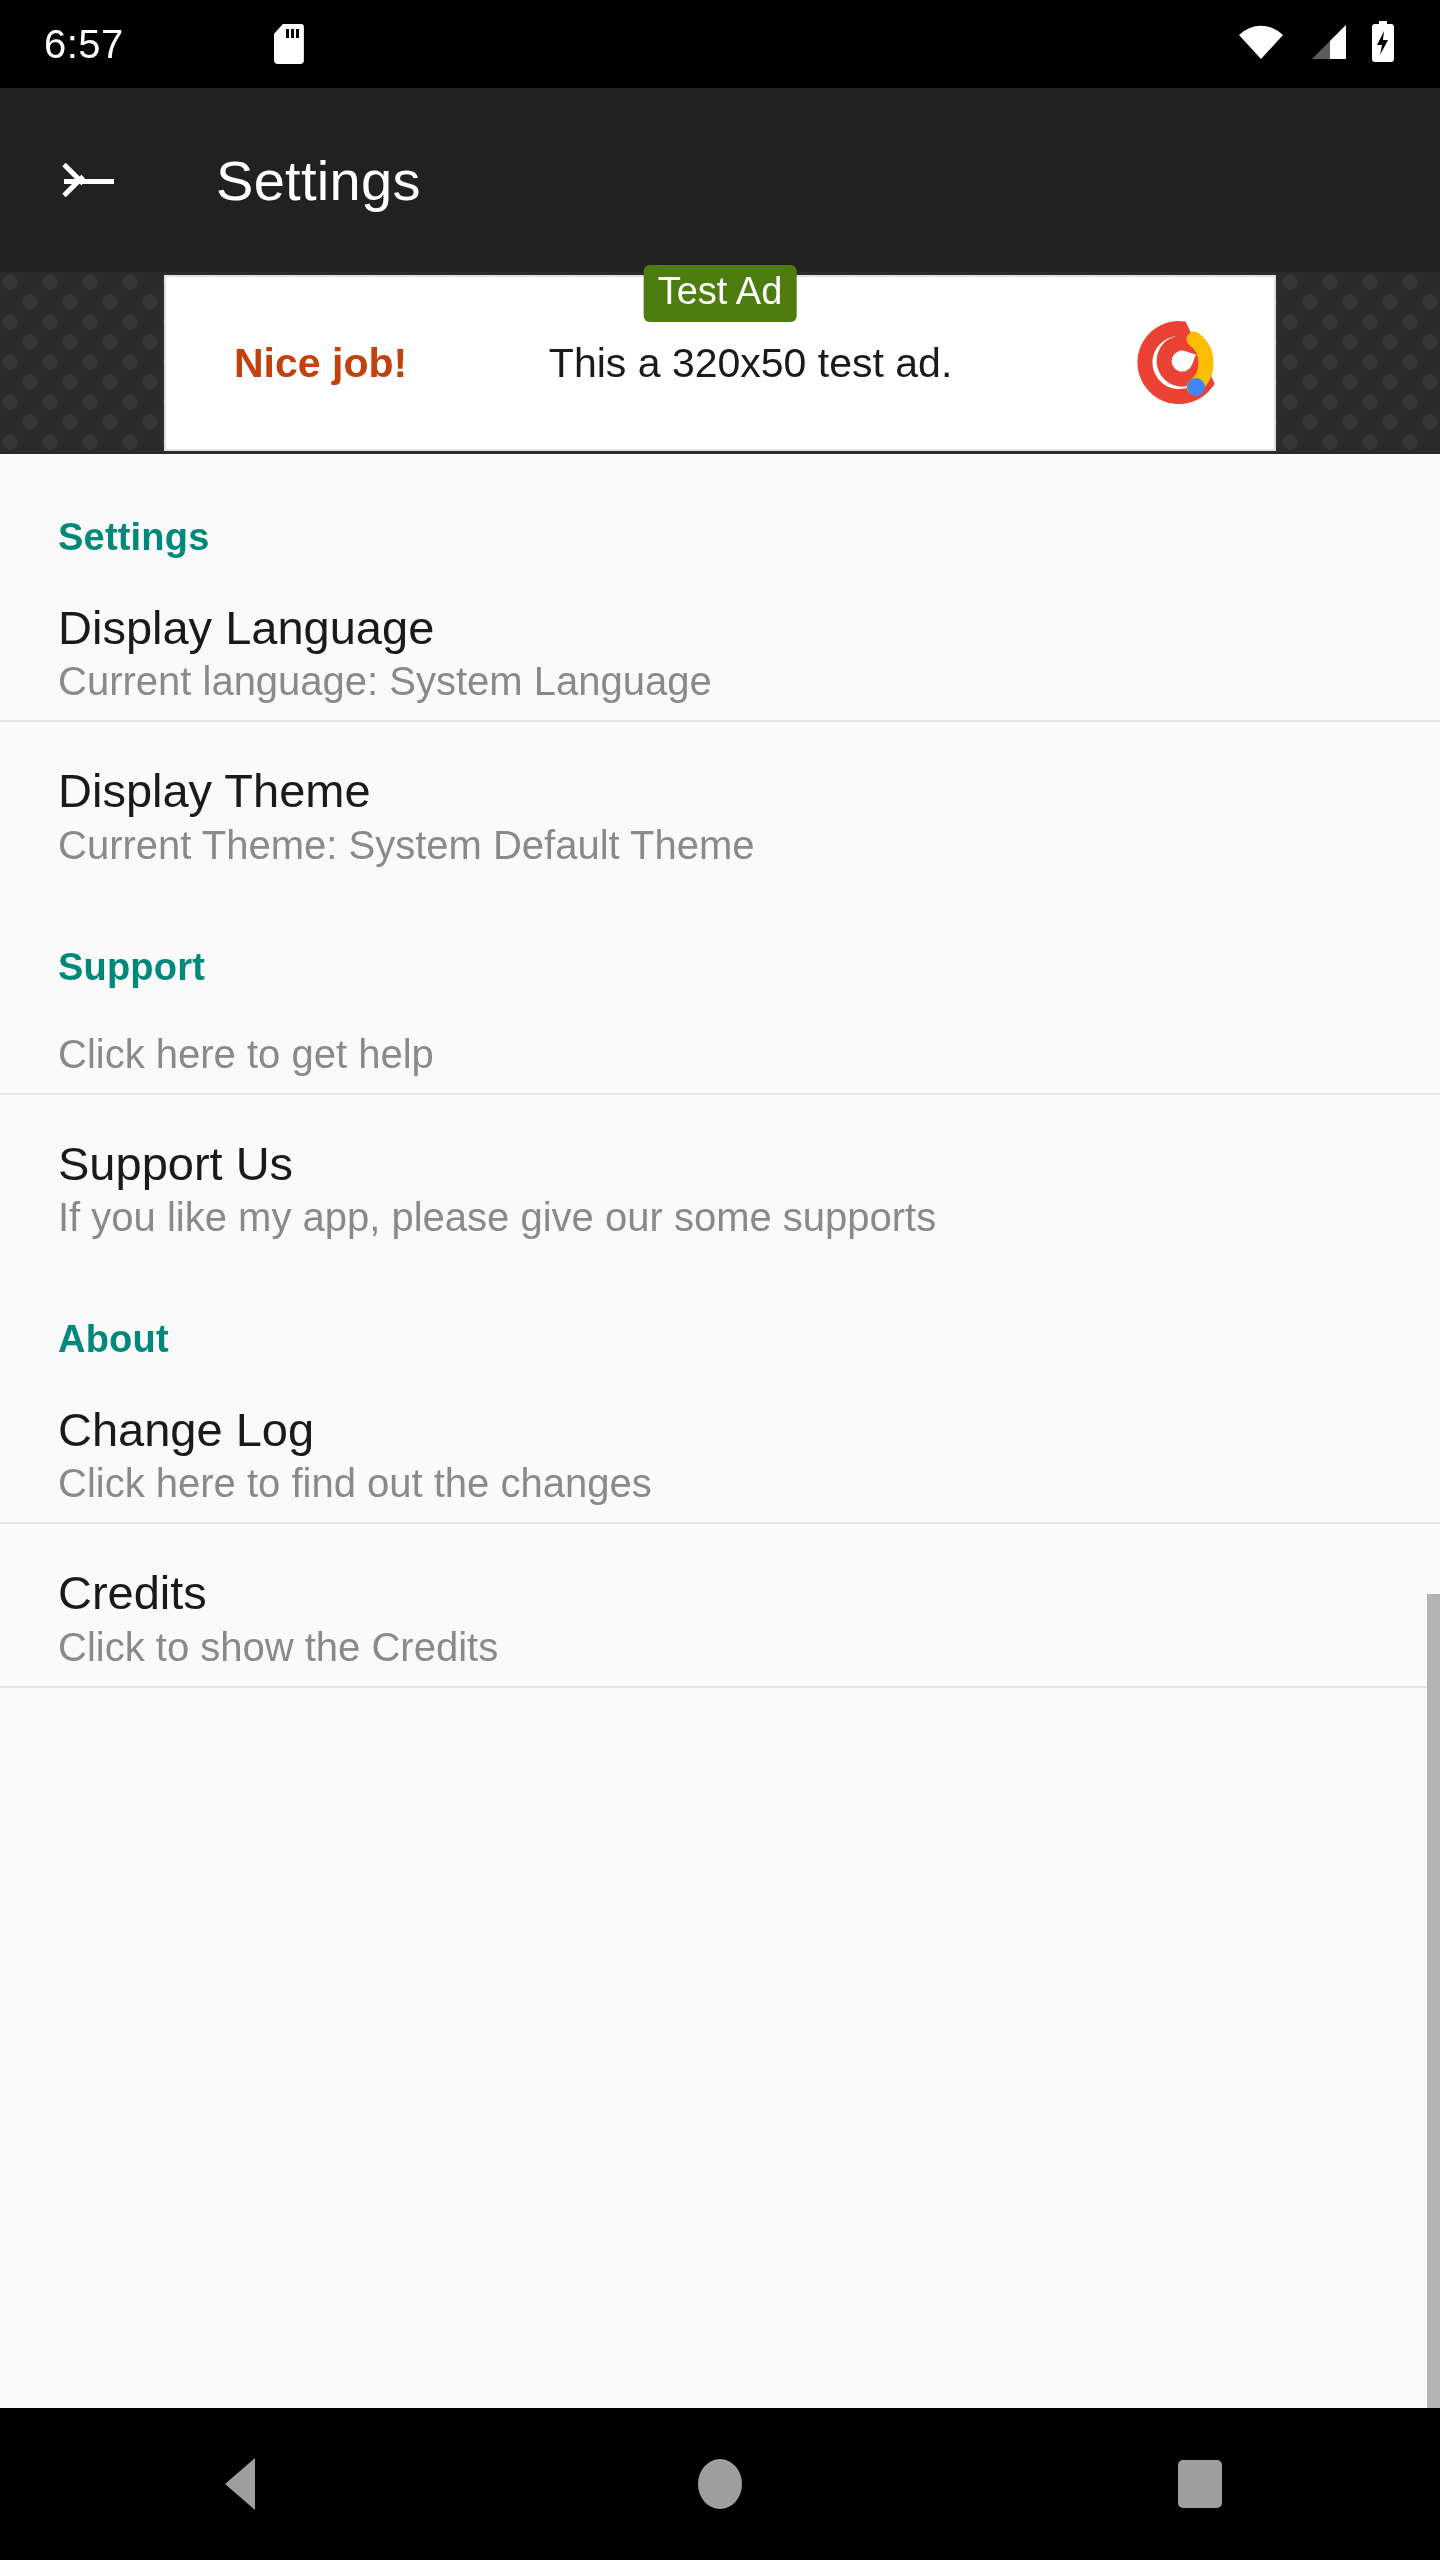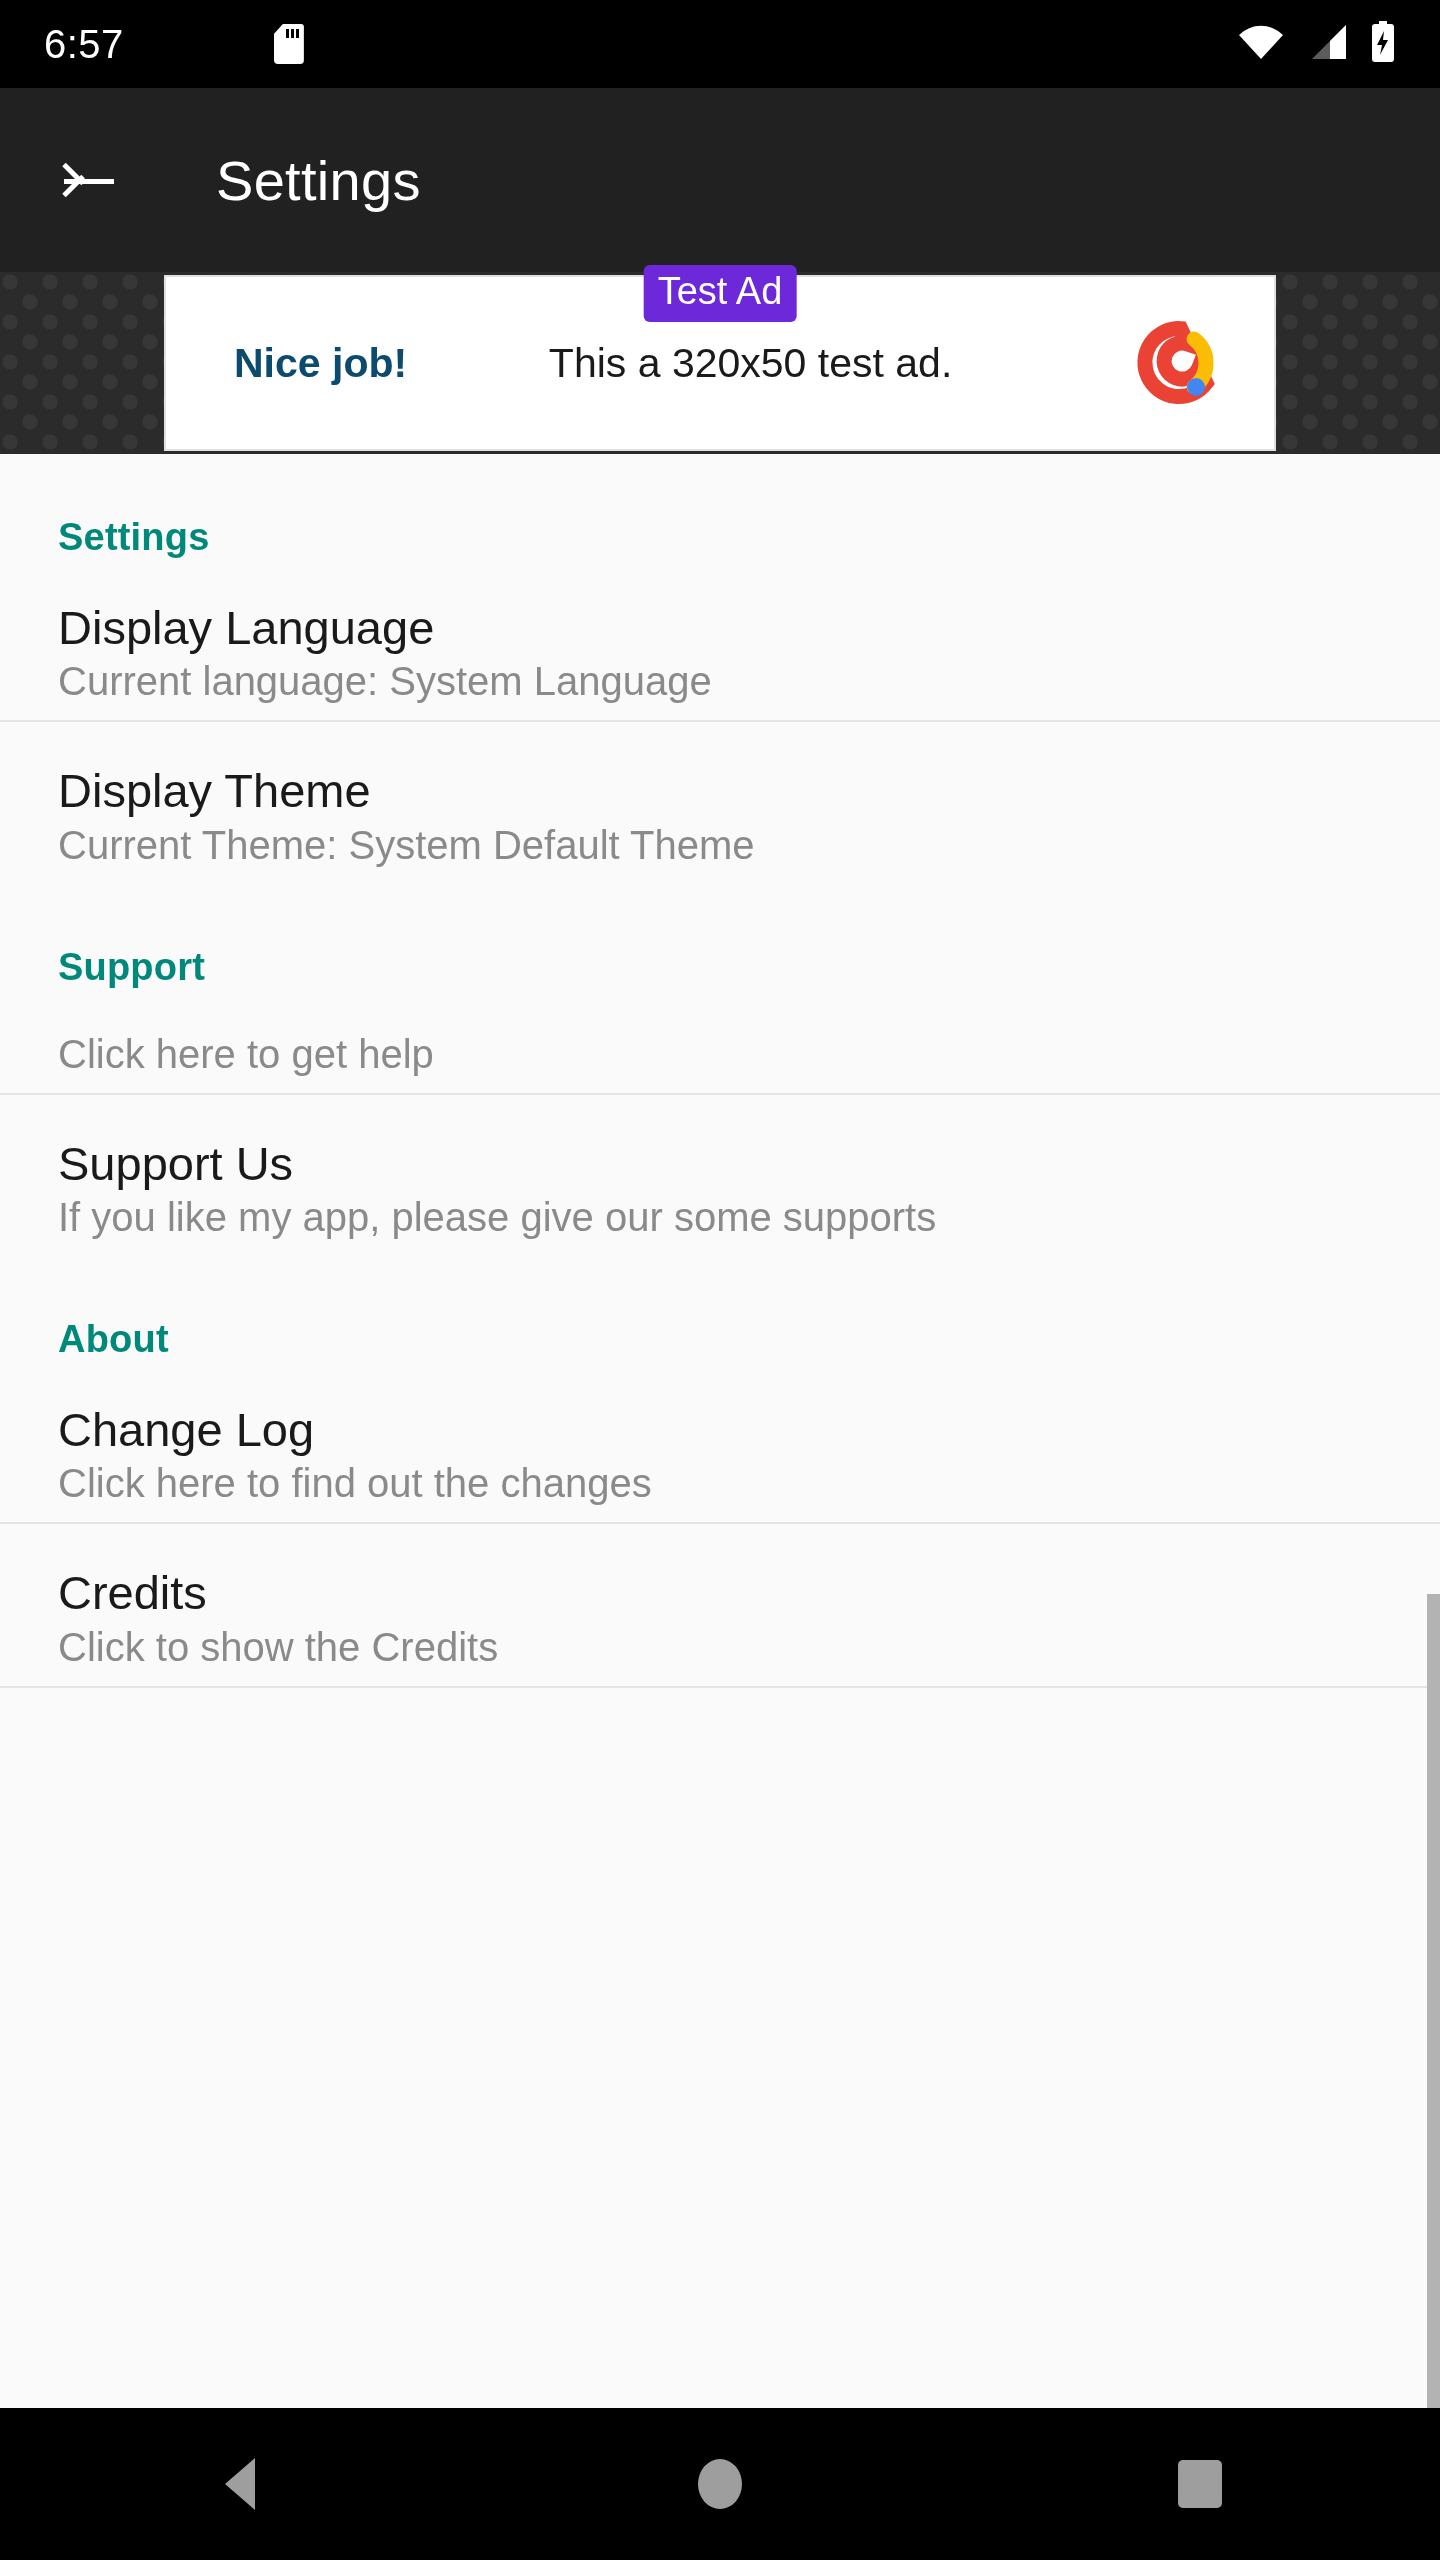--- a/index.html
+++ b/index.html
@@ -61,30 +61,30 @@
       radial-gradient(circle at 10px 10px, #373737 7px, transparent 8px),
       radial-gradient(circle at 30px 30px, #373737 7px, transparent 8px);
     background-size:40px 40px, 40px 40px;
     display:flex; align-items:center; justify-content:center;
   }
   .adbanner {
     position:relative; width:1112px; height:176px; background:#FFFFFF;
     border:2px solid #E0E0E0; display:flex; align-items:center;
   }
   .ad-nicejob {
-    color:#0c4a6e; font-size:41px; font-weight:bold;
+    color:#c2410c; font-size:41px; font-weight:bold;
     margin-left:68px; white-space:nowrap;
   }
   .ad-body {
     flex:1; text-align:center; color:#1A1A1A; font-size:41px;
     white-space:nowrap; margin-left:-40px;
   }
   .ad-badge {
     position:absolute; top:-12px; left:50%; transform:translateX(-50%);
-    background:#6d28d9; color:#FFFFFF; font-size:38px;
+    background:#4d7c0f; color:#FFFFFF; font-size:38px;
     padding:5px 14px 9px 14px; border-radius:6px; white-space:nowrap;
   }
   .admob-logo { width:88px; height:88px; margin-right:52px; position:relative; }
 
   
   .list {
     position:absolute; top:454px; left:0; width:1440px; height:1950px;
     background:#FAFAFA; overflow:hidden;
   }
   .section-header {

